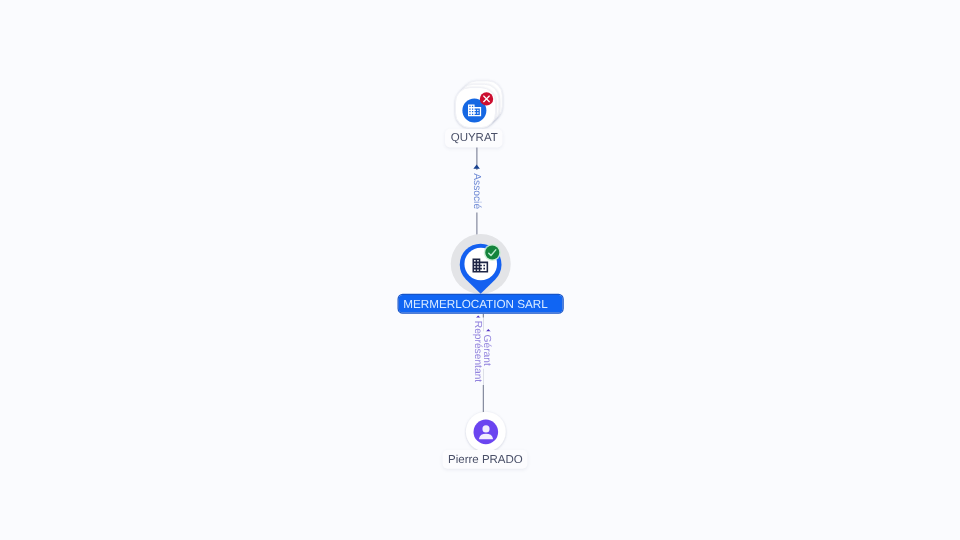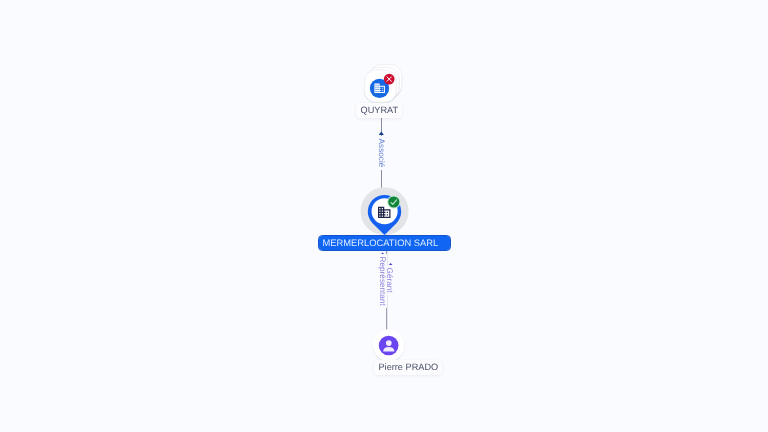--- a/index.html
+++ b/index.html
@@ -87,15 +87,15 @@
         <feDropShadow dx="0" dy="0.5" stdDeviation="0.7" flood-color="#7d87a8" flood-opacity="0.40"></feDropShadow>
       </filter>
     </defs>
     <circle cx="388.65" cy="345.3" r="15.95" fill="#ffffff" filter="url(#cardshadow2)"></circle>
     <circle cx="388.65" cy="345.5" r="9.85" fill="#6b45f0"></circle>
     <g fill="#f1ecfe">
       <circle cx="388.8" cy="343.1" r="2.85"></circle>
       <path d="M383.3 351.4 v-0.9 a5.6 4.2 0 0 1 11.0 0 v0.9 z"></path>
     </g>
   </svg>
-  <div class="nlabel" style="left:354.3px;top:360.0px;width:68.1px;height:14.8px;margin-left:20px;">Pierre PRADO</div>
+  <div class="nlabel" style="left:354.3px;top:360.0px;width:68.1px;height:14.8px;">Pierre PRADO</div>
 
 </div>
 
 </body></html>

